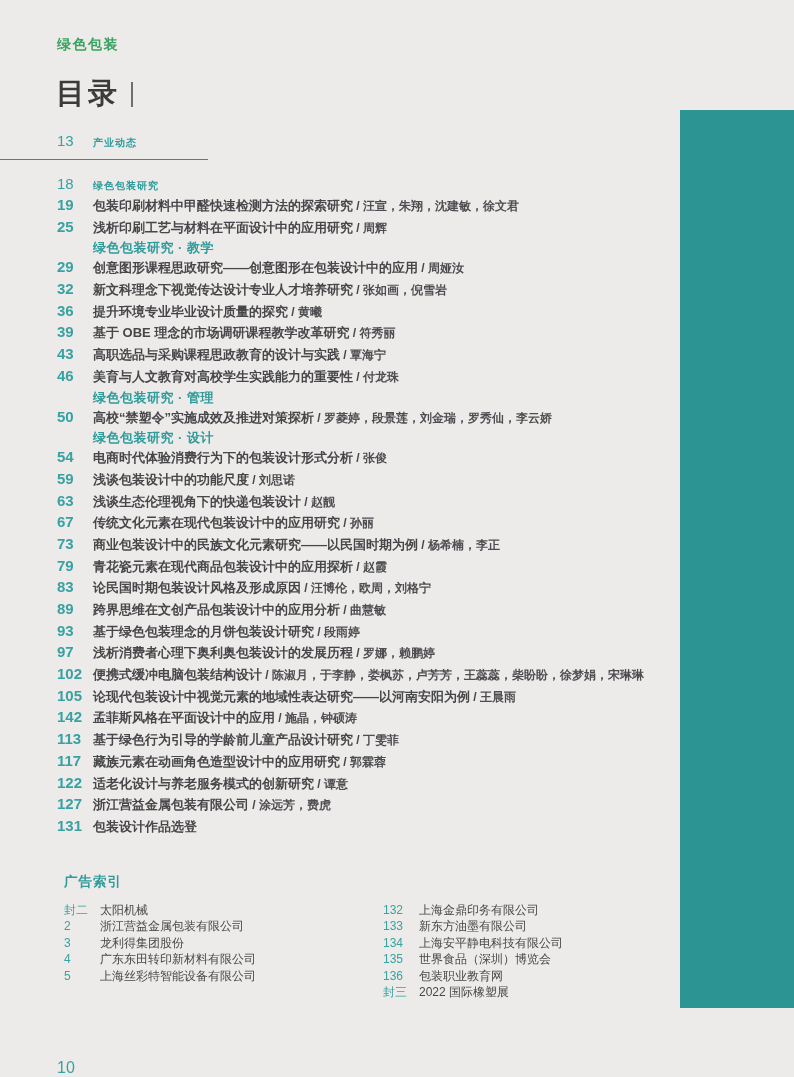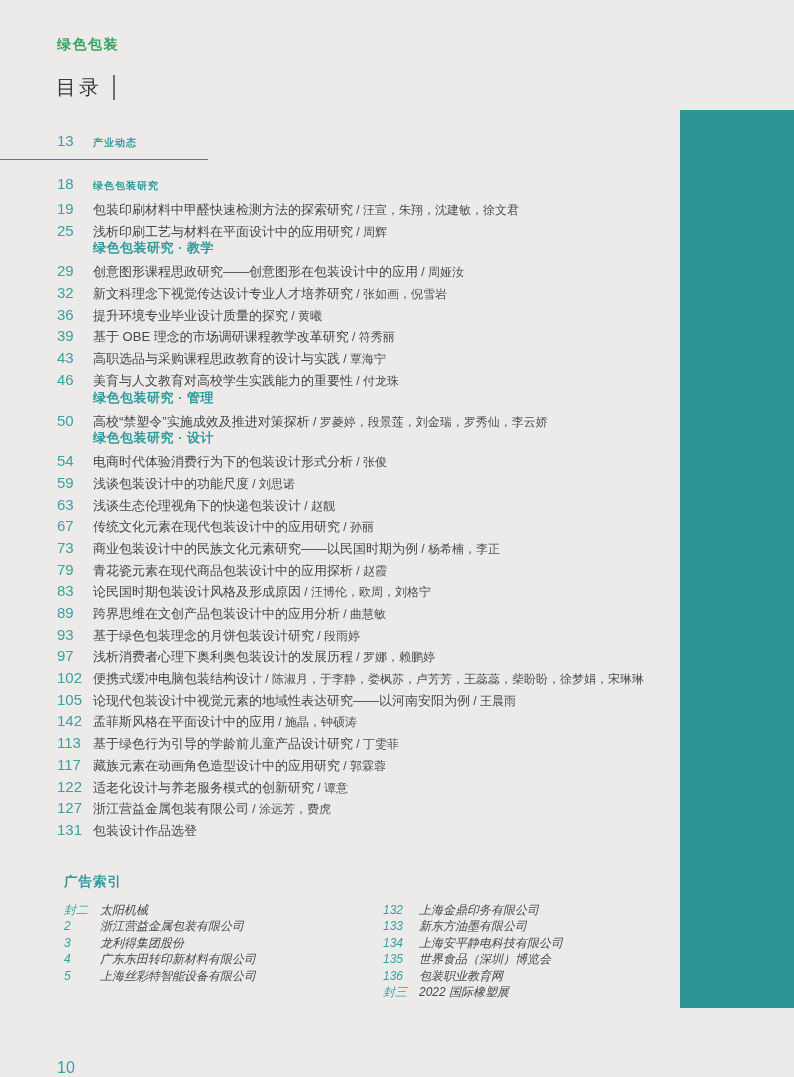--- a/index.html
+++ b/index.html
@@ -13,52 +13,52 @@
     background:#2d9494;
   }
   .logo {
     position:absolute; left:57px; top:36px;
     font-size:14px; font-weight:bold; color:#3aa35f; letter-spacing:1.5px;
   }
   .title-wrap {
     position:absolute; left:56px; top:74px;
     display:flex; align-items:center; gap:11px;
   }
-  .title-text { font-size:20px; font-weight:normal; color:#3b3b3b; letter-spacing:3px;text-align:center; }
+  .title-text { font-size:29px; font-weight:bold; color:#3b3b3b; letter-spacing:3px;text-align:center; }
   .title-bar { width:2px; height:25px; background:#6f6f6f; }
 
   .toc { position:absolute; left:57px; top:130px; width:710px; }
   .toc-row { white-space:nowrap; }
   .num {
     display:inline-block; width:36px;
     color:#38a1a1; font-size:15px;
   }
   .row-section { height:22px; line-height:22px; }
   .row-section .sec {
     color:#2f9b9b; font-size:10px; font-weight:bold; letter-spacing:1px;
   }
   .row-subsection {
     height:19px; line-height:19px; padding-left:36px;
     color:#2f9b9b; font-weight:bold; font-size:13px; letter-spacing:0.5px;
   }
-  .row-entry { height:21.7px; line-height:27px; }
+  .row-entry { height:21.7px; line-height:19px;font-weight:bold; }
   .row-entry .ttl { color:#47474a; font-size:13px; }
   .row-entry .sep { color:#47474a; font-size:12px; }
   .row-entry .auth { color:#4e4e52; font-size:12px; }
   .toc-divider {
     height:1px; background:#318f8f; border:none;
     width:208px; margin:7px 0 13px -57px;
   }
 
   .ads { position:absolute; left:64px; top:873px; width:660px; }
   .ads h2 {
     margin:0 0 11px 0; font-size:13.5px; font-weight:bold;
     color:#2f9b9b; letter-spacing:1px;
   }
-  .ad-cols { display:flex;font-style:italic; }
+  .ad-cols { display:flex; }
   .ad-col { width:319px; }
   .ad-col.right { width:341px; }
   .ad-row { height:16.4px; line-height:16.4px; font-size:12px; white-space:nowrap; }
   .ad-row .ad-num { display:inline-block; width:36px; color:#38a1a1; }
   .ad-row .ad-label { color:#47474a; }
 
   .page-num {
     position:absolute; left:57px; top:1059px;
     color:#38a1a1; font-size:16px;
   }

